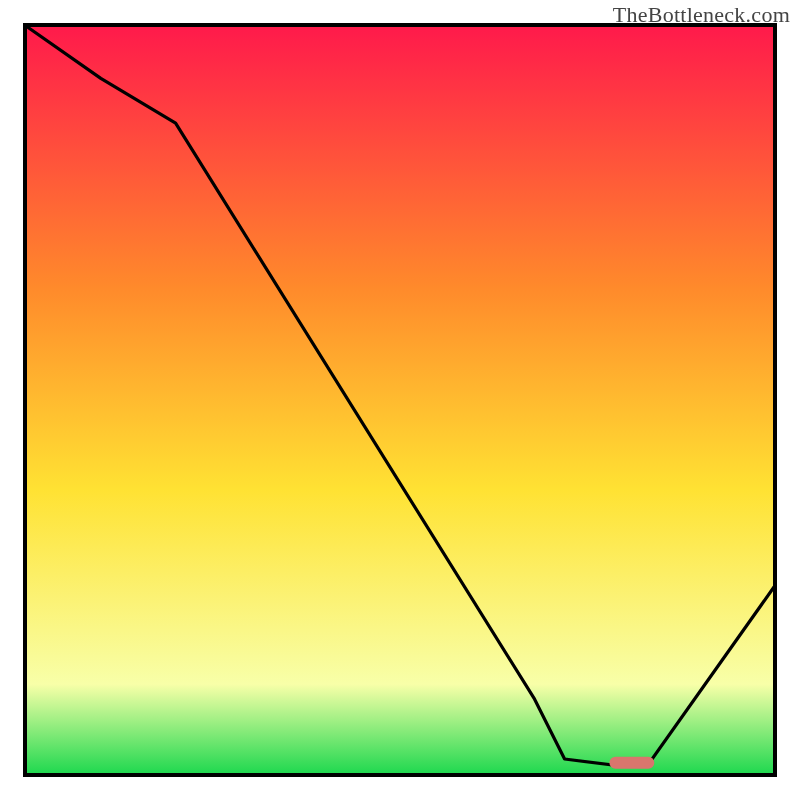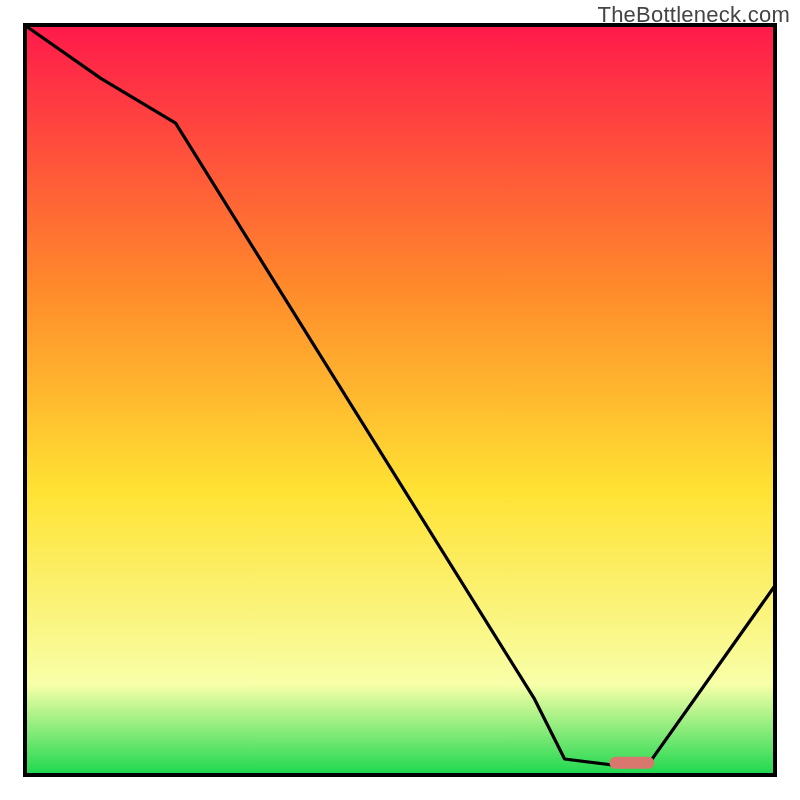--- a/index.html
+++ b/index.html
@@ -7,20 +7,21 @@
     padding: 0;
     width: 800px;
     height: 800px;
     background: #ffffff;
     font-family: Arial, Helvetica, sans-serif;
   }
   .wrap {
     position: relative;
     width: 800px;
     height: 696px;
+    font-family: Liberation Serif, serif;
   }
   .watermark {
     position: absolute;
     top: 2px;
     right: 10px;
     color: #444;
     font-size: 22px;
     letter-spacing: 0.25px;
     font-weight: 400;
     z-index: 5;

